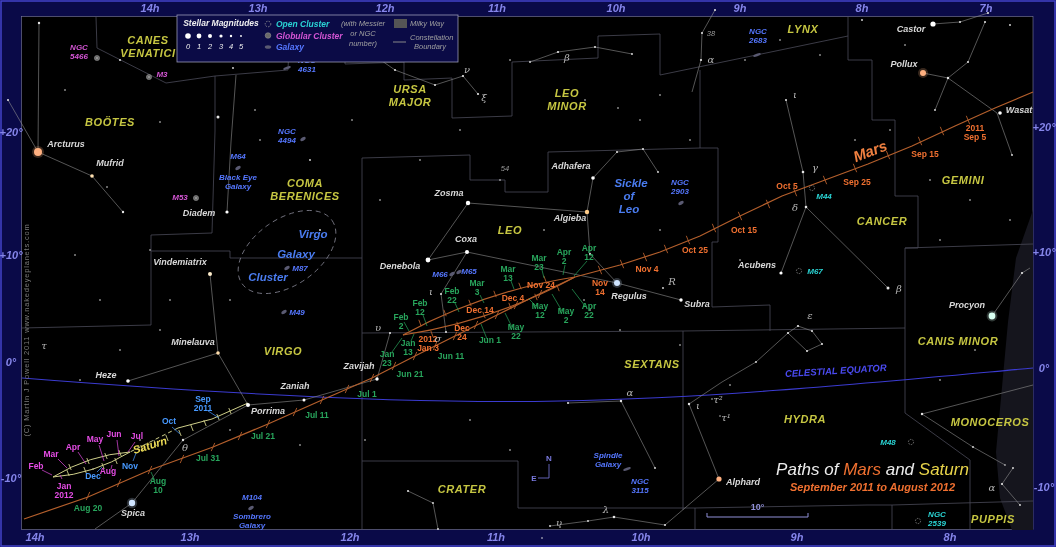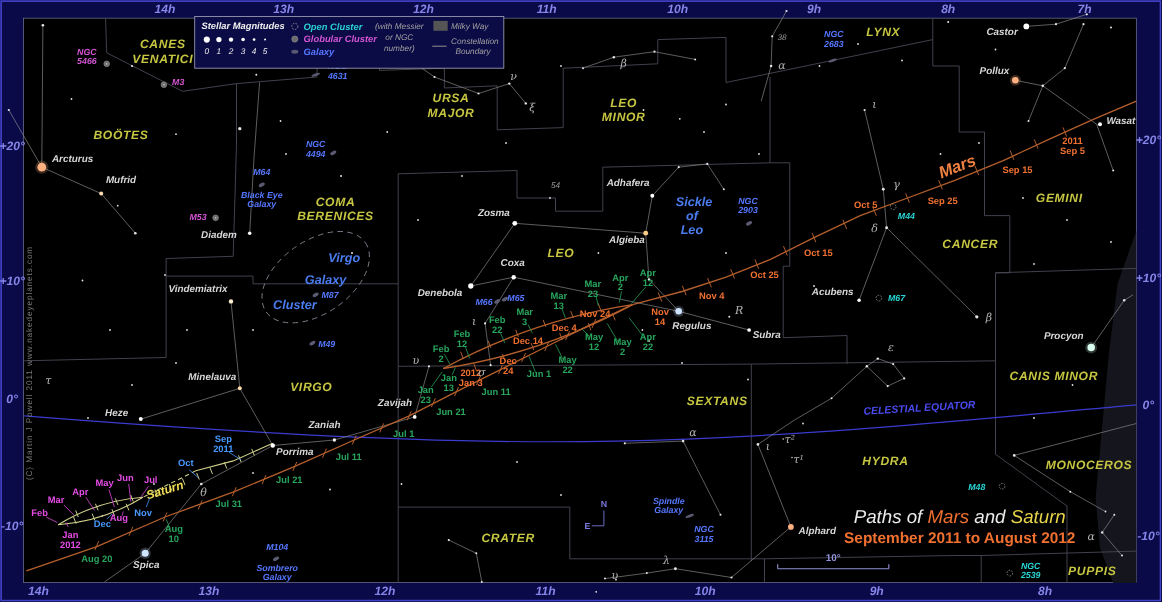--- a/index.html
+++ b/index.html
@@ -26,21 +26,21 @@
   .legsm{font:italic 7.5px "Liberation Sans",sans-serif;}
   .planetlbl{font:italic bold 15px "Liberation Sans",sans-serif;fill:#f08040;}
   .satlbl{font:italic bold 11px "Liberation Sans",sans-serif;fill:#eedd55;}
   .copy{font:7.5px "Liberation Sans",sans-serif;fill:#7a7a7a;letter-spacing:.8px;}
   .scale{font:bold 9px "Liberation Sans",sans-serif;fill:#9090d8;}
   .compass{font:bold 8px "Liberation Sans",sans-serif;fill:#7a7ae0;}
   .title-block{position:absolute;left:750px;top:460px;width:245px;text-align:center;}
   .title-line{font-style:italic;font-size:17px;color:#ececec;white-space:nowrap;}
   .tm{color:#f07030;}
   .ts{color:#e8d44a;}
-  .subtitle{font-weight:bold;font-size:14px;color:#f07030;margin-top:1px;}
+  .subtitle{font-weight:bold;font-size:11px;color:#f07030;margin-top:1px;font-style:italic;}
 </style>
 </head>
 <body>
 
 <div id="stage">
   <svg id="sky" width="1056" height="547" viewBox="0 0 1056 547">
       <rect x="0" y="0" width="1056" height="547" fill="#0a0a48"></rect>
       <rect x="1" y="1" width="1054" height="545" fill="none" stroke="#4343c8" stroke-width="1.5"></rect>
       <rect x="21.5" y="16.5" width="1011.5" height="513" fill="#000000" stroke="#7d7d9d" stroke-width="0.6"></rect>
       <path d="M1033,210 L 1016,258 L 1008,322 L 1001,398 L 996,452 L 1000,498 L 1012,530 L 1033,530 Z" fill="#15151d"></path>

